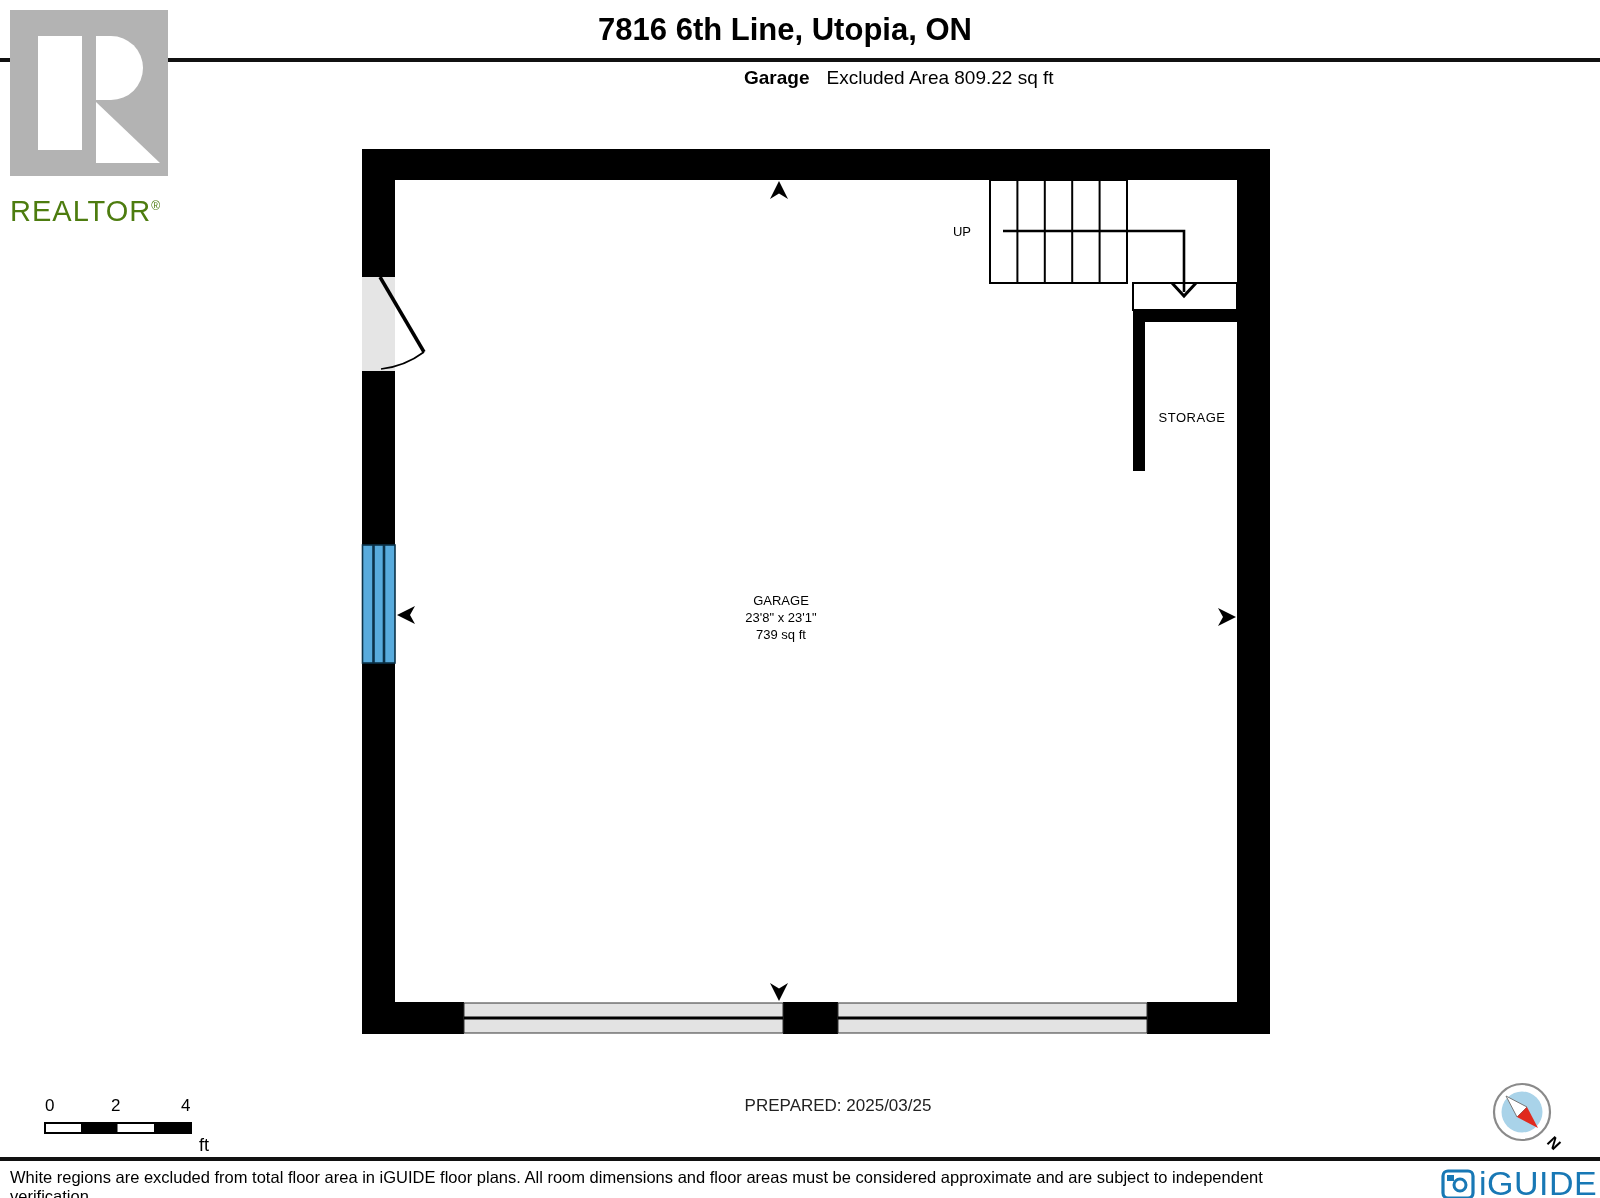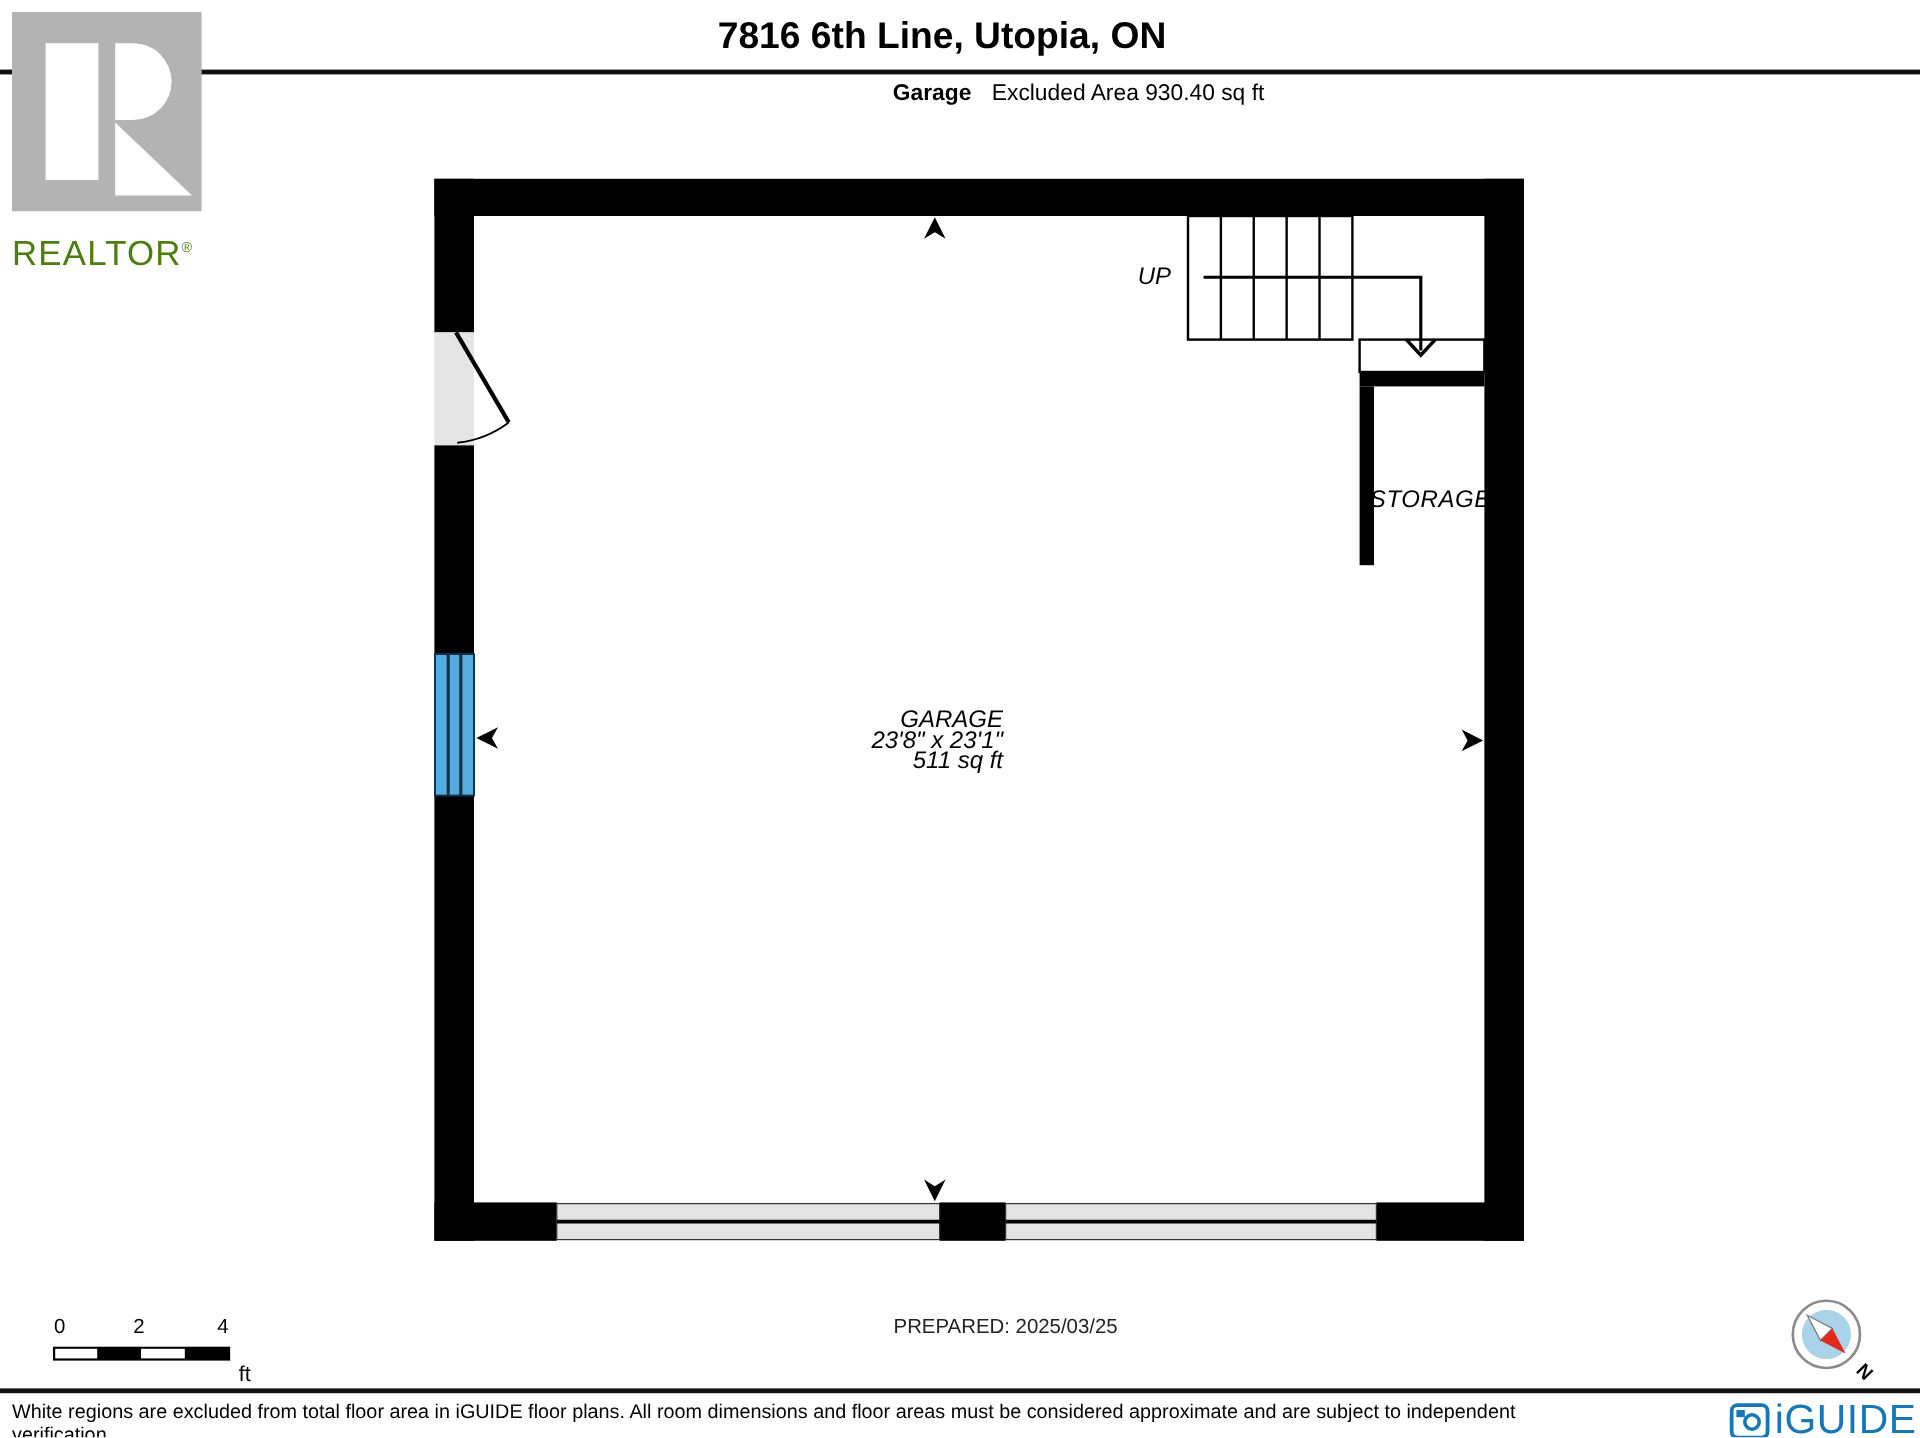--- a/index.html
+++ b/index.html
@@ -12,21 +12,21 @@
   .title{top:12px;left:785px;transform:translateX(-50%);font-size:31px;font-weight:bold;white-space:nowrap;}
   .header-rule{top:58px;left:0;width:1600px;height:4px;background:#111;}
   .subtitle{top:67px;left:744px;display:flex;gap:17px;align-items:baseline;white-space:nowrap;}
   .subtitle .room{font-size:19px;font-weight:bold;}
   .subtitle .note{font-size:19px;}
   
   .realtor{top:10px;left:10px;width:170px;}
   .realtor-word{font-size:29px;color:#4d7c0f;letter-spacing:1px;margin-top:13px;white-space:nowrap;}
   .realtor-word sup{font-size:12px;}
   
-  .plan-label{font-size:20px;text-align:right;line-height:17px;white-space:nowrap;font-style:italic;}
+  .plan-label{font-size:13px;text-align:center;line-height:17px;white-space:nowrap;}
   .garage-label{top:592px;left:781px;transform:translateX(-50%);}
   .up-label{top:231px;left:962px;transform:translate(-50%,-50%);}
   .storage-label{top:396px;left:1192px;transform:translate(-50%,-50%);letter-spacing:.5px;margin-top:21px;}
   
   .scale-ticks{top:1096px;left:45px;width:146px;font-size:17px;}
   .scale-ticks .t0{position:absolute;left:0;}
   .scale-ticks .t2{position:absolute;left:66px;}
   .scale-ticks .t4{position:absolute;left:136px;}
   .scale-unit{top:1115px;left:199px;font-size:18px;margin-top:20px;}
   .prepared{top:1096px;left:806px;transform:translateX(-50%);font-size:17px;color:#222;white-space:nowrap;z-index:3;margin-left:32px;}
@@ -39,21 +39,21 @@
 </style>
 </head>
 <body>
 
 <div id="canvas">
 
   <div class="abs title">7816 6th Line, Utopia, ON</div>
   <div class="abs header-rule"></div>
   <div class="abs subtitle">
     <span class="room">Garage</span>
-    <span class="note">Excluded Area 930.40 sq ft</span>
+    <span class="note">Excluded Area 809.22 sq ft</span>
   </div>
 
   <div class="abs realtor">
     <svg width="160" height="168" viewBox="0 0 160 168">
       <rect x="0" y="0" width="158" height="166" fill="#b3b3b3"></rect>
       <rect x="28" y="26" width="44" height="114" fill="#fff"></rect>
       <path d="M 86 26 L 101 26 A 32 32 0 0 1 101 90 L 86 90 Z" fill="#fff"></path>
       <polygon points="86,92 150,153 86,153" fill="#fff"></polygon>
     </svg>
     <div class="realtor-word">
@@ -119,21 +119,21 @@
       <polygon points="779,181 770,199 779,193.5 788,199"></polygon>
       <polygon points="779,1001 770,983 779,988.5 788,983"></polygon>
       <polygon points="397,615 415,606 410,615 415,624"></polygon>
       <polygon points="1236,617 1218,608 1223,617 1218,626"></polygon>
     </g>
   </svg>
 
   <div class="abs plan-label garage-label">
     <div>GARAGE</div>
     <div>23'8" x 23'1"</div>
-    <div>511 sq ft</div>
+    <div>739 sq ft</div>
   </div>
   <div class="abs plan-label up-label">UP</div>
   <div class="abs plan-label storage-label">STORAGE</div>
 
   <div class="abs scale-ticks">
     <span class="t0">0</span>
     <span class="t2">2</span>
     <span class="t4">4</span>
   </div>
   <svg class="abs" style="left:44px;top:1122px;" width="148" height="12" viewBox="0 0 148 12">

